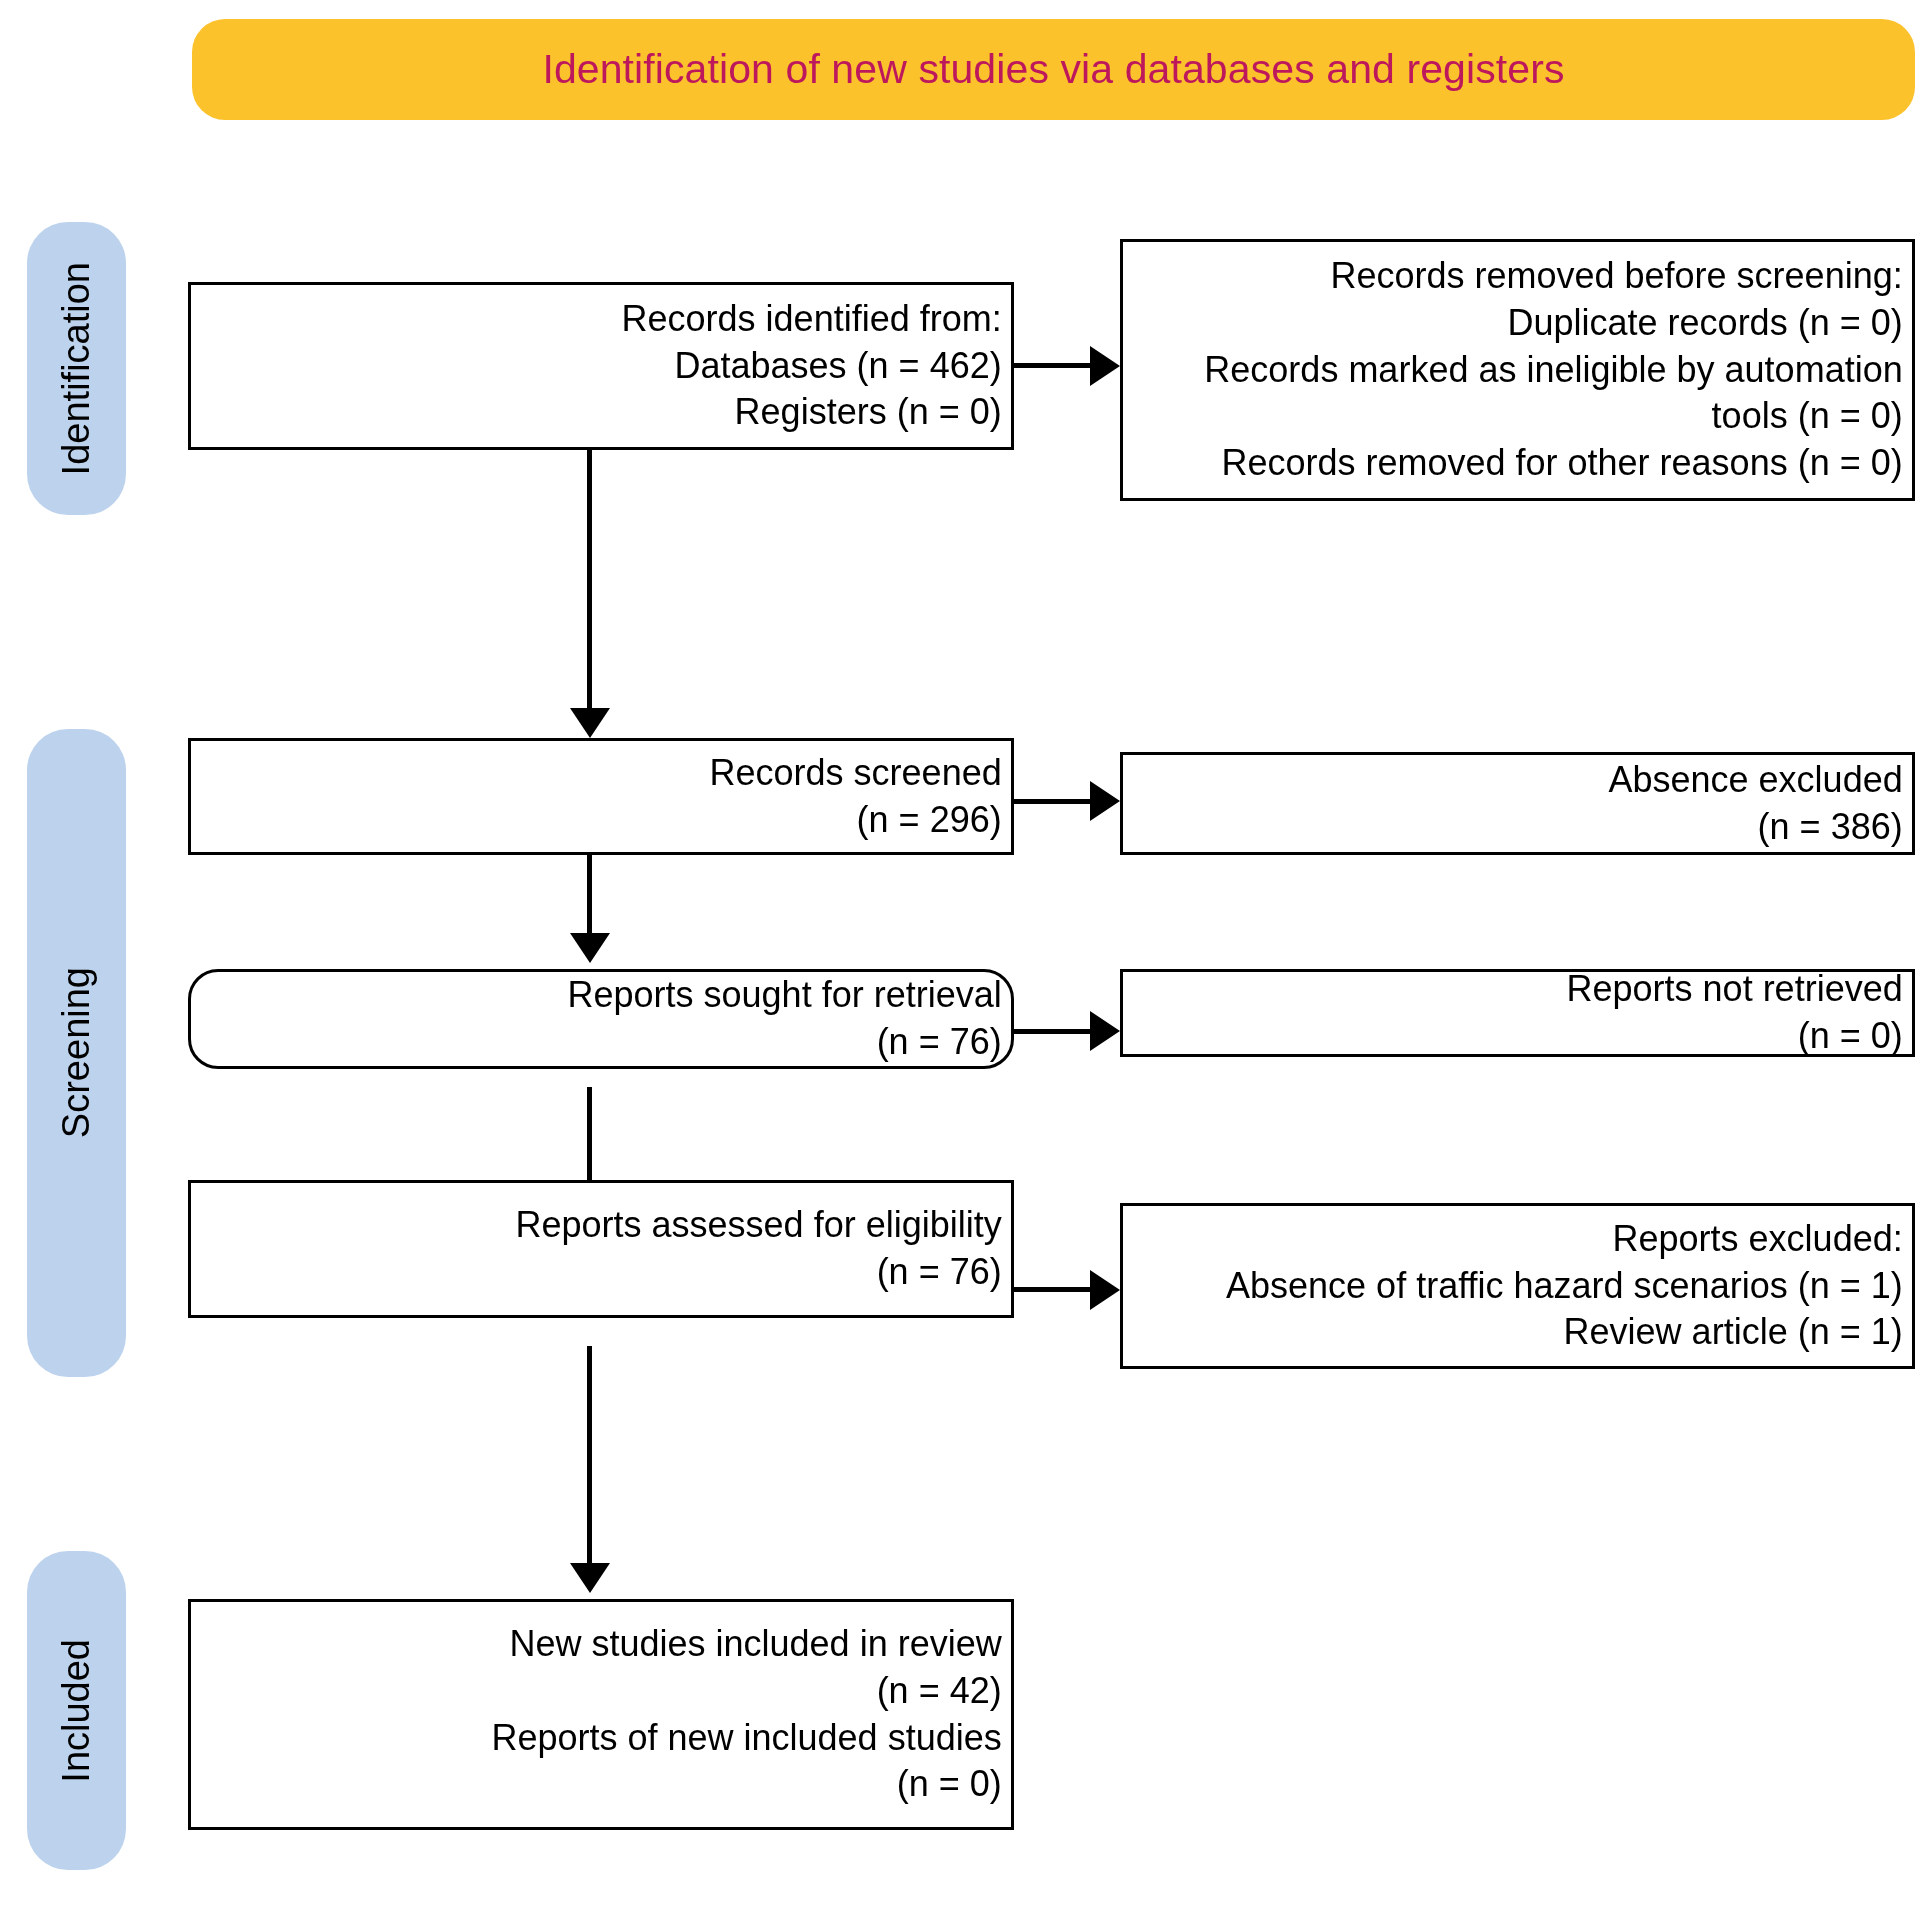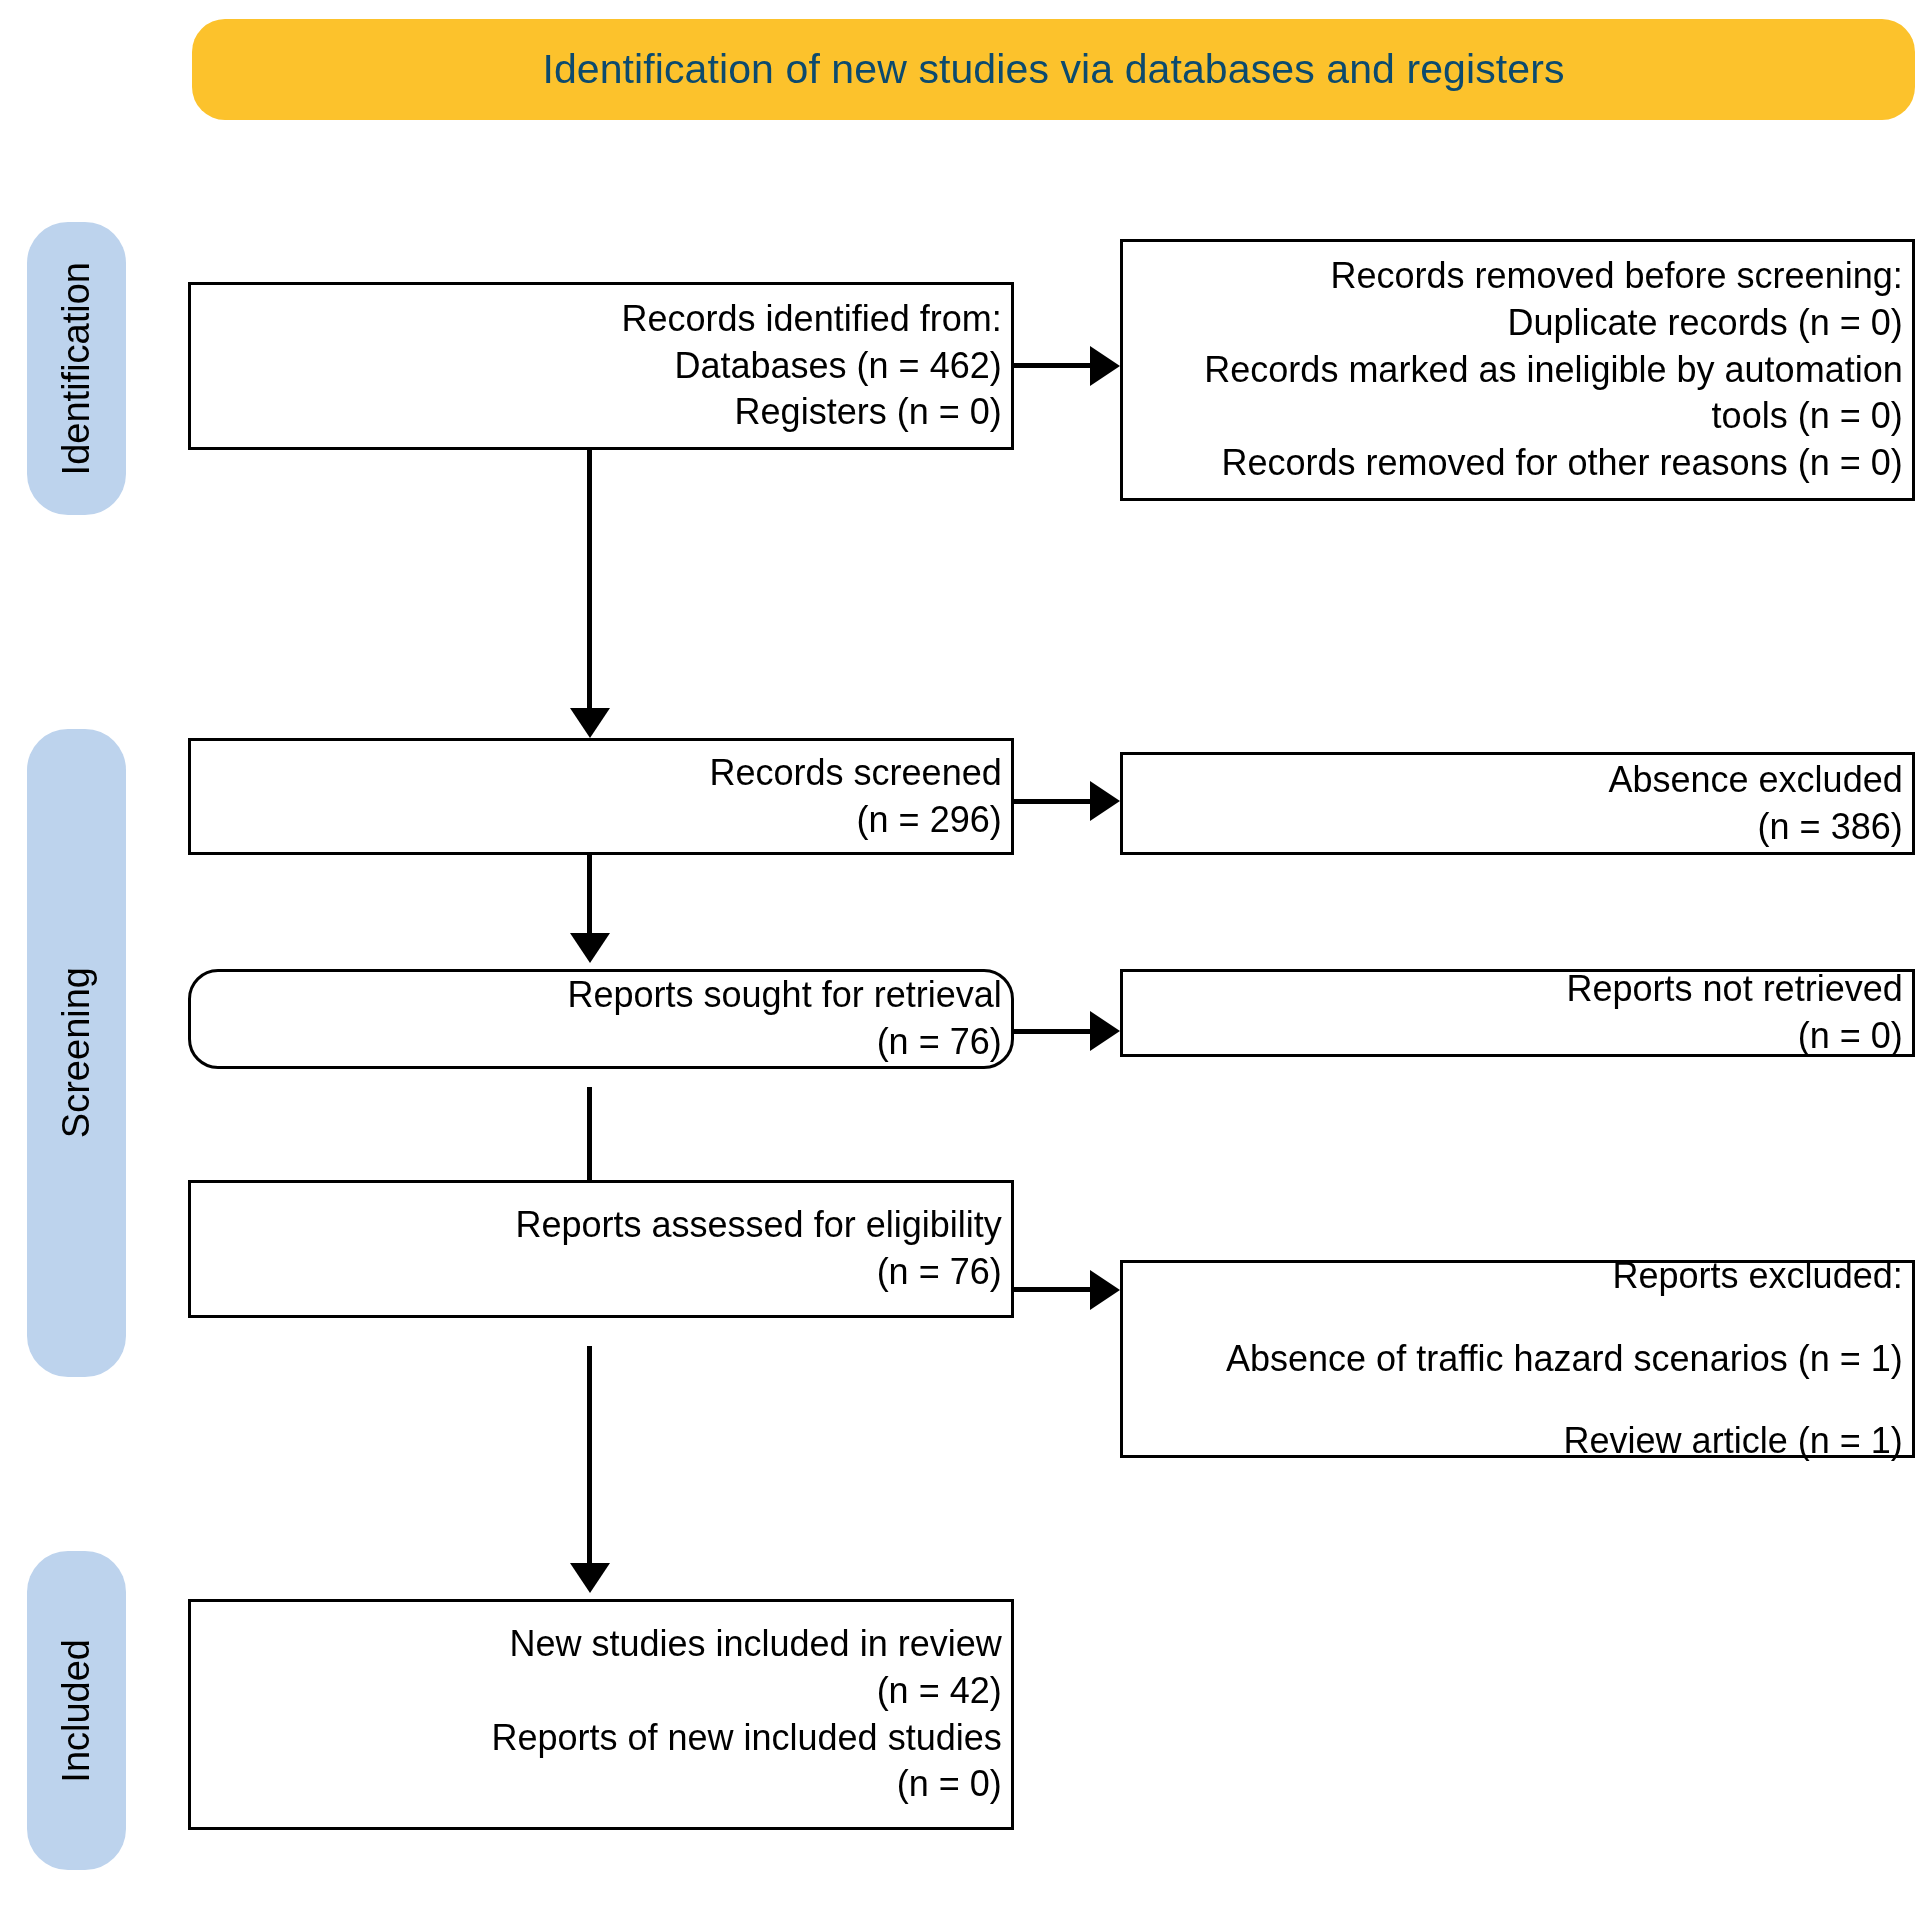--- a/index.html
+++ b/index.html
@@ -27,21 +27,21 @@
     width: 1723px;
     height: 101px;
     background: #fcc22c;
     border-radius: 33px;
     display: flex;
     align-items: center;
     justify-content: center;
   }
   .banner-text {
     font-size: 41px;
-    color: #0c4a6e;
+    color: #be185d;
     letter-spacing: 0.1px;
     white-space: nowrap;
   }
 
   
   .stage {
     position: absolute;
     left: 26.5px;
     width: 99px;
     background: #bdd3ed;
@@ -87,21 +87,21 @@
   
   .col-right { left: 1120px; width: 795px; }
 
   .box-identified  { top: 282px;  height: 168px; }
   .box-removed     { top: 239px;  height: 262px; }
   .box-screened    { top: 738px; height: 117px; }
   .box-excluded    { top: 752px; height: 103px; }
   .box-sought      { top: 969px; height: 100px; border-radius: 30px; }
   .box-notretr     { top: 969px; height: 88px; }
   .box-assessed    { top: 1180px; height: 138px; }
-  .box-repexcluded { top: 1260px; height: 198px; gap: 36px; }
+  .box-repexcluded { top: 1203px; height: 166px; }
   .box-included    { top: 1599px; height: 231px; }
 
   
   .vline {
     position: absolute;
     width: 4.6px;
     background: #000000;
     left: 587px;
   }
   .hline {

